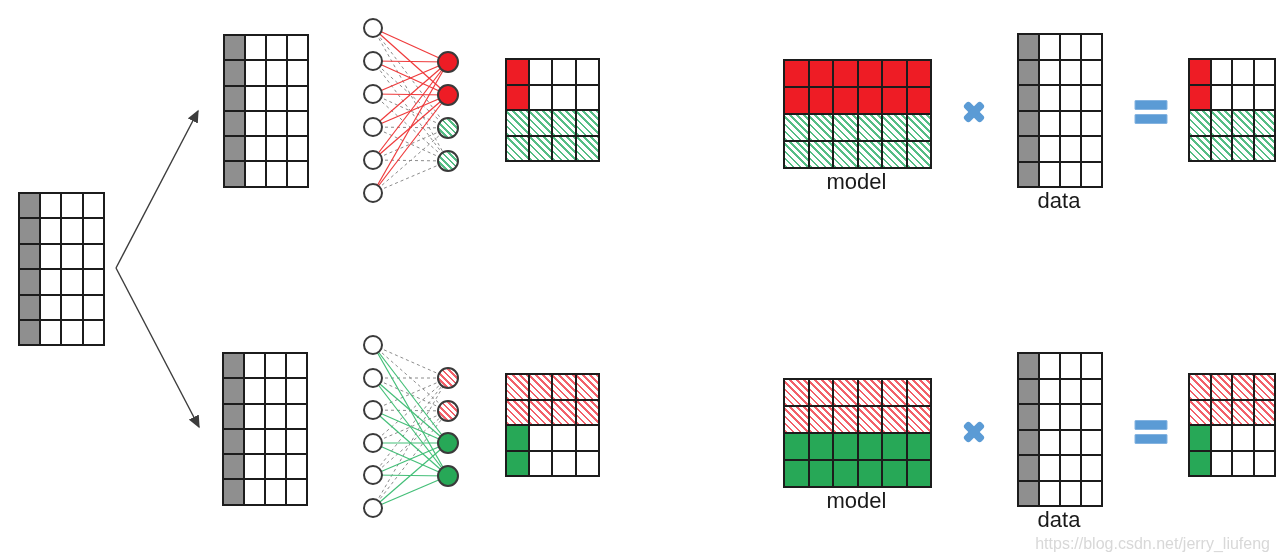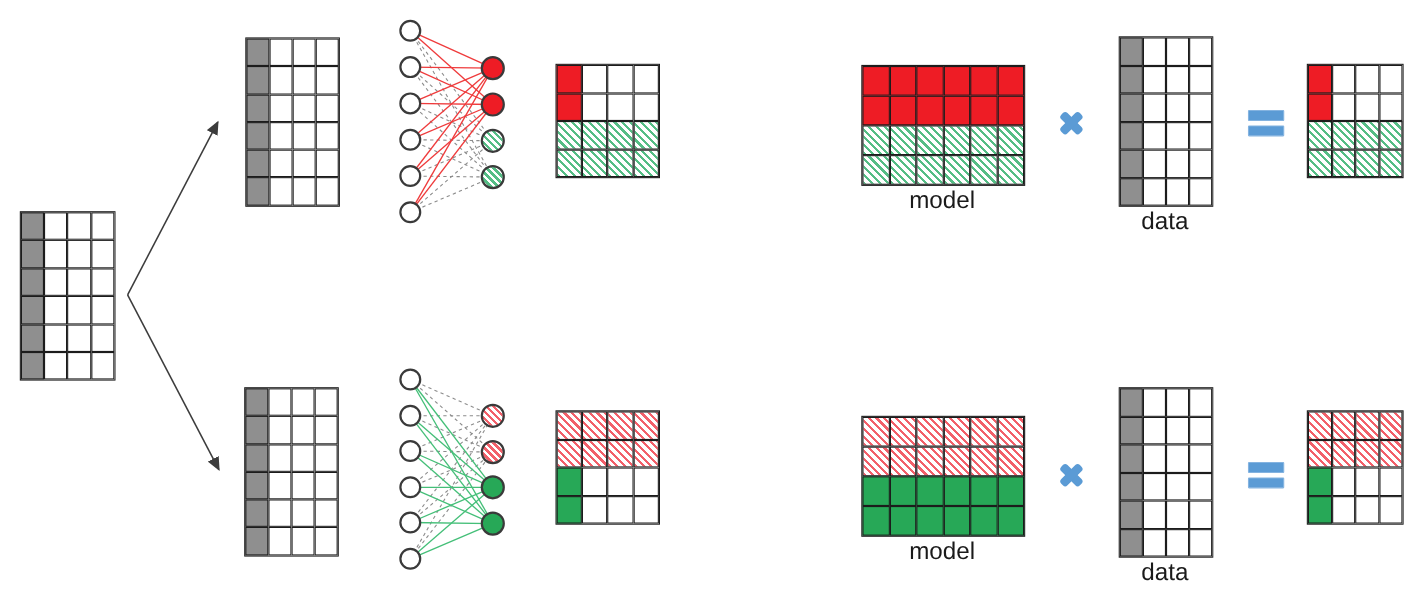--- a/index.html
+++ b/index.html
@@ -103,20 +103,21 @@
       <line x1="373" y1="508" x2="448" y2="443" class="edge-green-solid"></line>
       <line x1="373" y1="345" x2="448" y2="476" class="edge-green-solid"></line>
       <line x1="373" y1="378" x2="448" y2="476" class="edge-green-solid"></line>
       <line x1="373" y1="410" x2="448" y2="476" class="edge-green-solid"></line>
       <line x1="373" y1="443" x2="448" y2="476" class="edge-green-solid"></line>
       <line x1="373" y1="475" x2="448" y2="476" class="edge-green-solid"></line>
       <line x1="373" y1="508" x2="448" y2="476" class="edge-green-solid"></line>
       <line x1="116" y1="268" x2="198" y2="111" class="branch-arrow" marker-end="url(#ah)"></line>
       <line x1="116" y1="268" x2="199" y2="427" class="branch-arrow" marker-end="url(#ah)"></line>
     </svg>
+  <div id="watermark">https://blog.csdn.net/jerry_liufeng</div>
 <div class="matrix" style="left: 18px; top: 192px; grid-template-columns: repeat(4, 21.2px); grid-auto-rows: 25.4px;">
       <div class="cell c-gray"></div>
       <div class="cell c-white"></div>
       <div class="cell c-white"></div>
       <div class="cell c-white"></div>
       <div class="cell c-gray"></div>
       <div class="cell c-white"></div>
       <div class="cell c-white"></div>
       <div class="cell c-white"></div>
       <div class="cell c-gray"></div>

